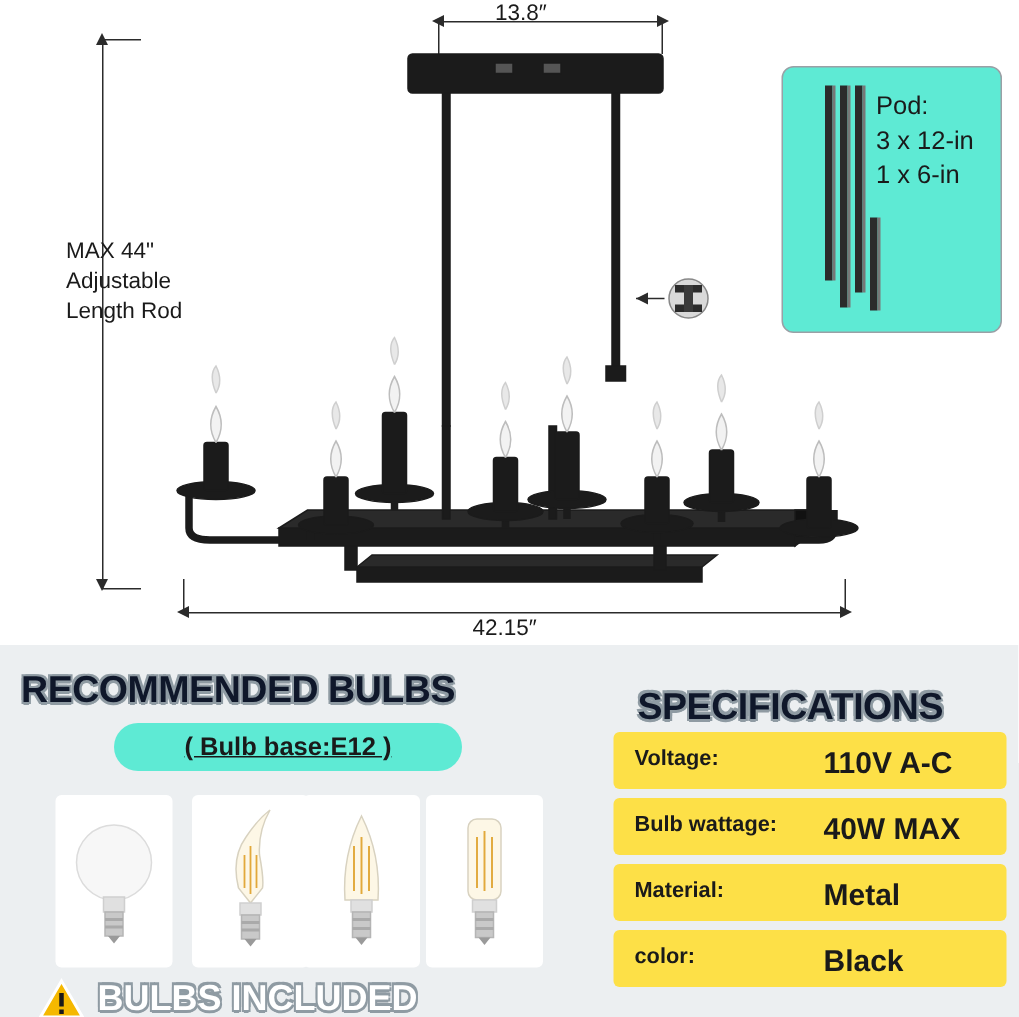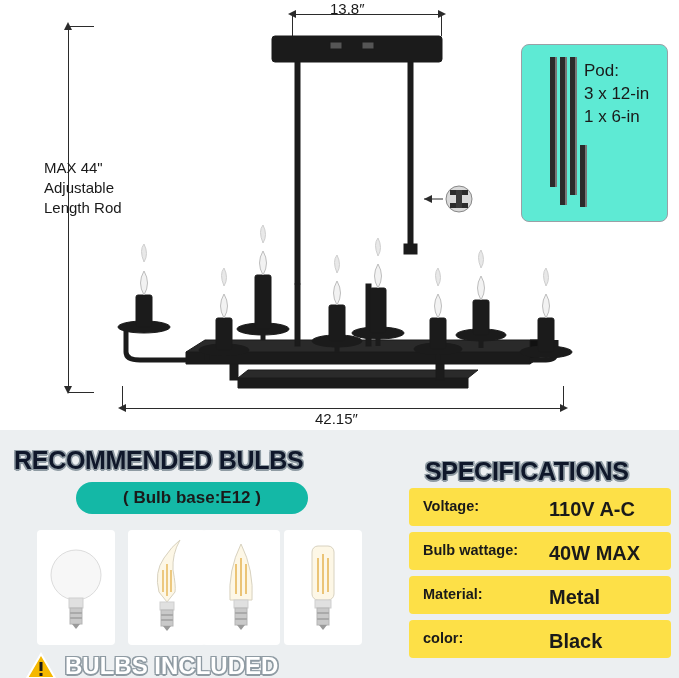--- a/index.html
+++ b/index.html
@@ -95,24 +95,24 @@
       -1.4px  1.4px 0 #8f9ba3, 1.4px  1.4px 0 #8f9ba3,
       0 2px 0 #8f9ba3;
   }
   #bulbs-title { left: 14px; top: 16px; }
   #specs-title { left: 27px; top: 16px; margin-top: 11px; }
 
   #bulbbase-pill {
     position: absolute;
     left: 76px; top: 52px;
     width: 232px; height: 32px;
-    background: #14b8a6;
+    background: #5eead4;
     border-radius: 16px;
     display: flex; align-items: center; justify-content: center;
-    font-size: 17px; font-weight: bold; color: #1a1a1a;
+    font-size: 17px; font-weight: bold; color: #1a1a1a; text-decoration: underline;
   }
 
   .bulb-card {
     position: absolute;
     top: 100px;
     width: 78px; height: 115px;
     background: #ffffff;
     border-radius: 4px;
   }
   #bulb-card-0 { left: 37px; }

